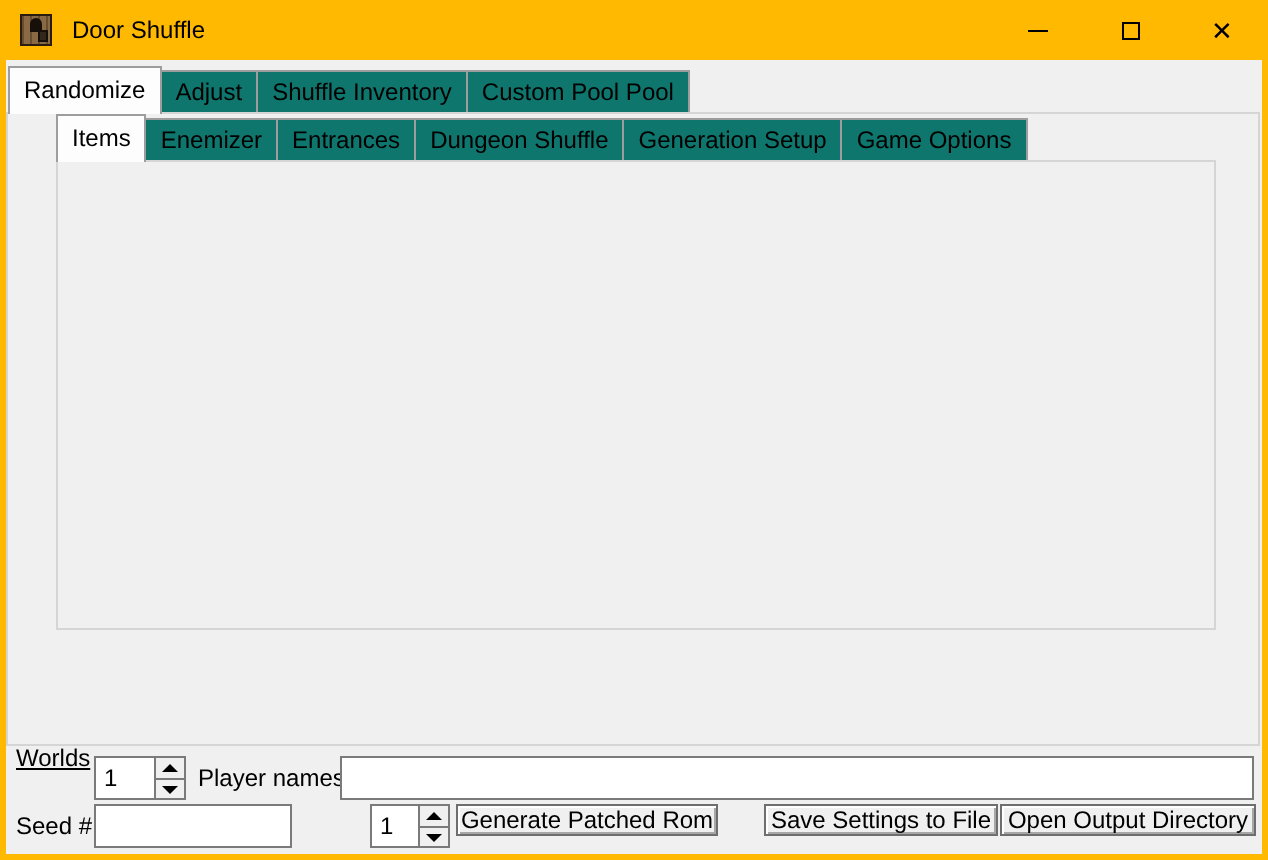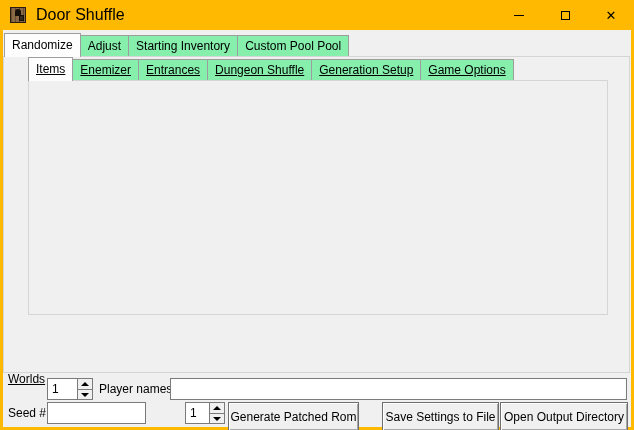--- a/index.html
+++ b/index.html
@@ -36,21 +36,21 @@
     width: 6px; height: 7px;
     background: #17100a;
     border-radius: 3px 3px 0 0;
   }
   .app-icon .lock {
     position: absolute; right: 1px; bottom: 1px;
     width: 5px; height: 6px;
     background: #33261a;
     border: 1px solid #17100a;
   }
-  .title-text { margin-left: 10px; font-size: 16px; }
+  .title-text { margin-left: 10px; font-size: 12px; }
   .win-controls { margin-left: auto; display: flex; height: 30px; }
   .win-btn {
     width: 46px; height: 30px;
     display: flex; align-items: center; justify-content: center;
     font-size: 12px; color: #000;
   }
   .win-btn.min span { display:block; width:10px; height:0; border-top:1px solid #000; }
   .win-btn.max span { display:block; width:9px; height:9px; border:1px solid #000; }
   .win-btn.close span { font-size: 13px; line-height: 13px; }
 
@@ -70,25 +70,25 @@
   .frame-items {
     position: absolute; left:25px; top:50px;
     width: 580px; height: 235px;
     border: 1px solid #d5d5d5;
     background: #f0f0f0;
     z-index: 1;
   }
   
   .tabrow { position:absolute; display:flex; align-items:flex-end; z-index:2; }
   .tabrow1 { left:1px; top:2px; height:24px;justify-content:flex-end; }
-  .tabrow2 { left:25px; top:27px; height:23px;text-decoration:underline; }
+  .tabrow2 { left:25px; top:27px; height:23px; }
   .tab {
     height: 21px; line-height: 20px;
     padding: 0 7px;
-    background: #86efac;
+    background: #0f766e;
     border: 1px solid #9d9d9d; border-bottom: none;
     white-space: nowrap;
   }
   .tab + .tab { margin-left: -1px; }
   .tab.active {
     background: #fdfdfd;
     height: 24px; line-height: 22px;
     margin-bottom: -1px;
     position: relative; z-index: 3;
   }
@@ -152,21 +152,21 @@
   .spin-up, .spin-down { flex: 1; position: relative; }
   .spin-up { border-bottom: 1px solid #7a7a7a; }
   .spin-up::after, .spin-down::after {
     content: ""; position: absolute; left: 3px;
     border-left: 4px solid transparent;
     border-right: 4px solid transparent;
   }
   .spin-up::after   { top: 3px; border-bottom: 4px solid #000; }
   .spin-down::after { top: 3px; border-top: 4px solid #000; }
   .btn {
-    position: absolute; height: 29px;
+    position: absolute; height: 16px;
     background: #f0f0f0;
     border: 1px solid #6e6e6e;
     box-shadow: inset 1px 1px 0 #ffffff, inset -1px -1px 0 #a7a7a7;
     display: flex; align-items: center; justify-content: center;
     white-space: nowrap;
     cursor: default;
   }
 </style>
 </head>
 <body>
@@ -193,21 +193,21 @@
   </div>
 
   <div class="client">
 
     <div class="page-outer"></div>
     <div class="frame-items"></div>
 
     <div class="tabrow tabrow1">
       <div class="tab active">Randomize</div>
       <div class="tab">Adjust</div>
-      <div class="tab">Starting Inventory</div>
+      <div class="tab">Shuffle Inventory</div>
       <div class="tab">Custom Pool Pool</div>
     </div>
 
     <div class="tabrow tabrow2">
       <div class="tab active">Items</div>
       <div class="tab">Enemizer</div>
       <div class="tab">Entrances</div>
       <div class="tab">Dungeon Shuffle</div>
       <div class="tab">Generation Setup</div>
       <div class="tab">Game Options</div>

